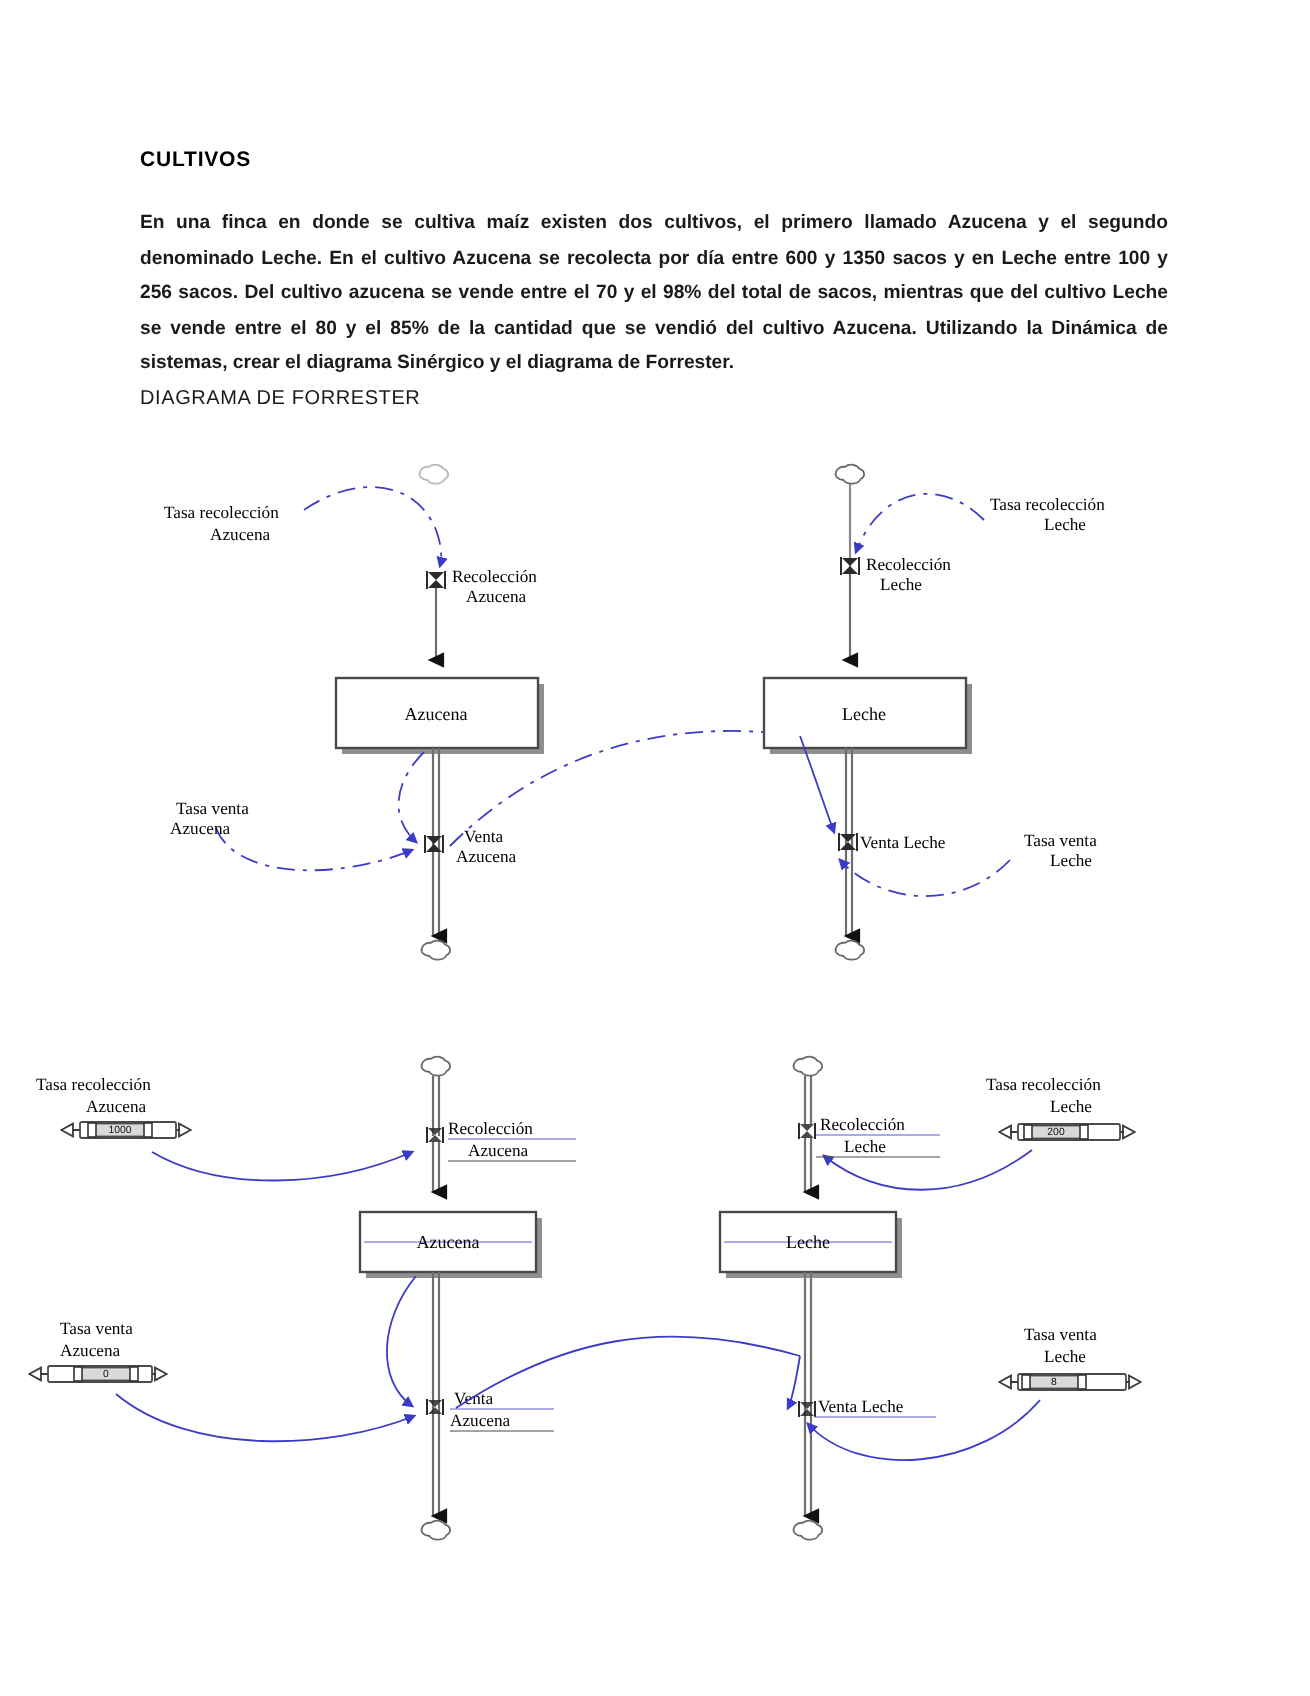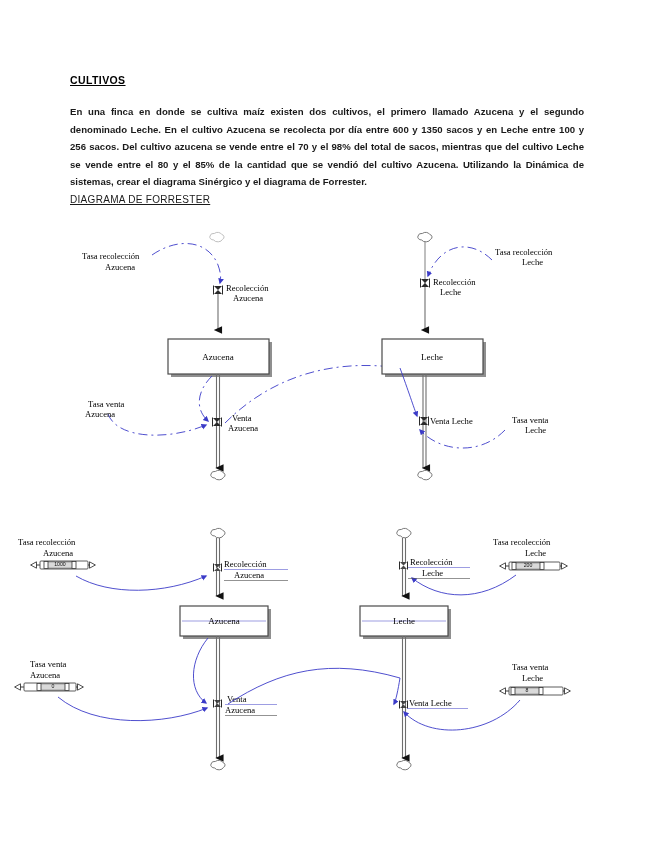--- a/index.html
+++ b/index.html
@@ -6,31 +6,31 @@
   body{
     width:655px;height:848px;position:relative;overflow:hidden;
     font-family:"Liberation Sans", sans-serif;
     color:#000;
   }
   .page{position:absolute;inset:0;background:#fff;}
 
   
   .doc-title{
     position:absolute;left:70px;top:74px;
-    font-size:10.5px;font-weight:bold;letter-spacing:.4px;text-decoration:underline;
+    font-size:10.5px;font-weight:bold;letter-spacing:.4px;
   }
   .para{
     position:absolute;left:70px;top:103px;width:514px;
     font-size:9.6px;line-height:17.5px;text-align:justify;
     color:#1a1a1a;
     font-weight:bold;
   }
   .section-head{
     position:absolute;left:70px;top:194px;
-    font-size:10px;text-decoration:underline;letter-spacing:.3px;
+    font-size:10px;letter-spacing:.3px;
     color:#1a1a1a;
   }
 
   
   .diagram{position:absolute;left:0;}
   #diagram-top{top:218px;width:655px;height:290px;}
   #diagram-bottom{top:520px;width:655px;height:280px;}
   .diagram svg{display:block;width:655px;height:100%;overflow:visible;}
 
   

